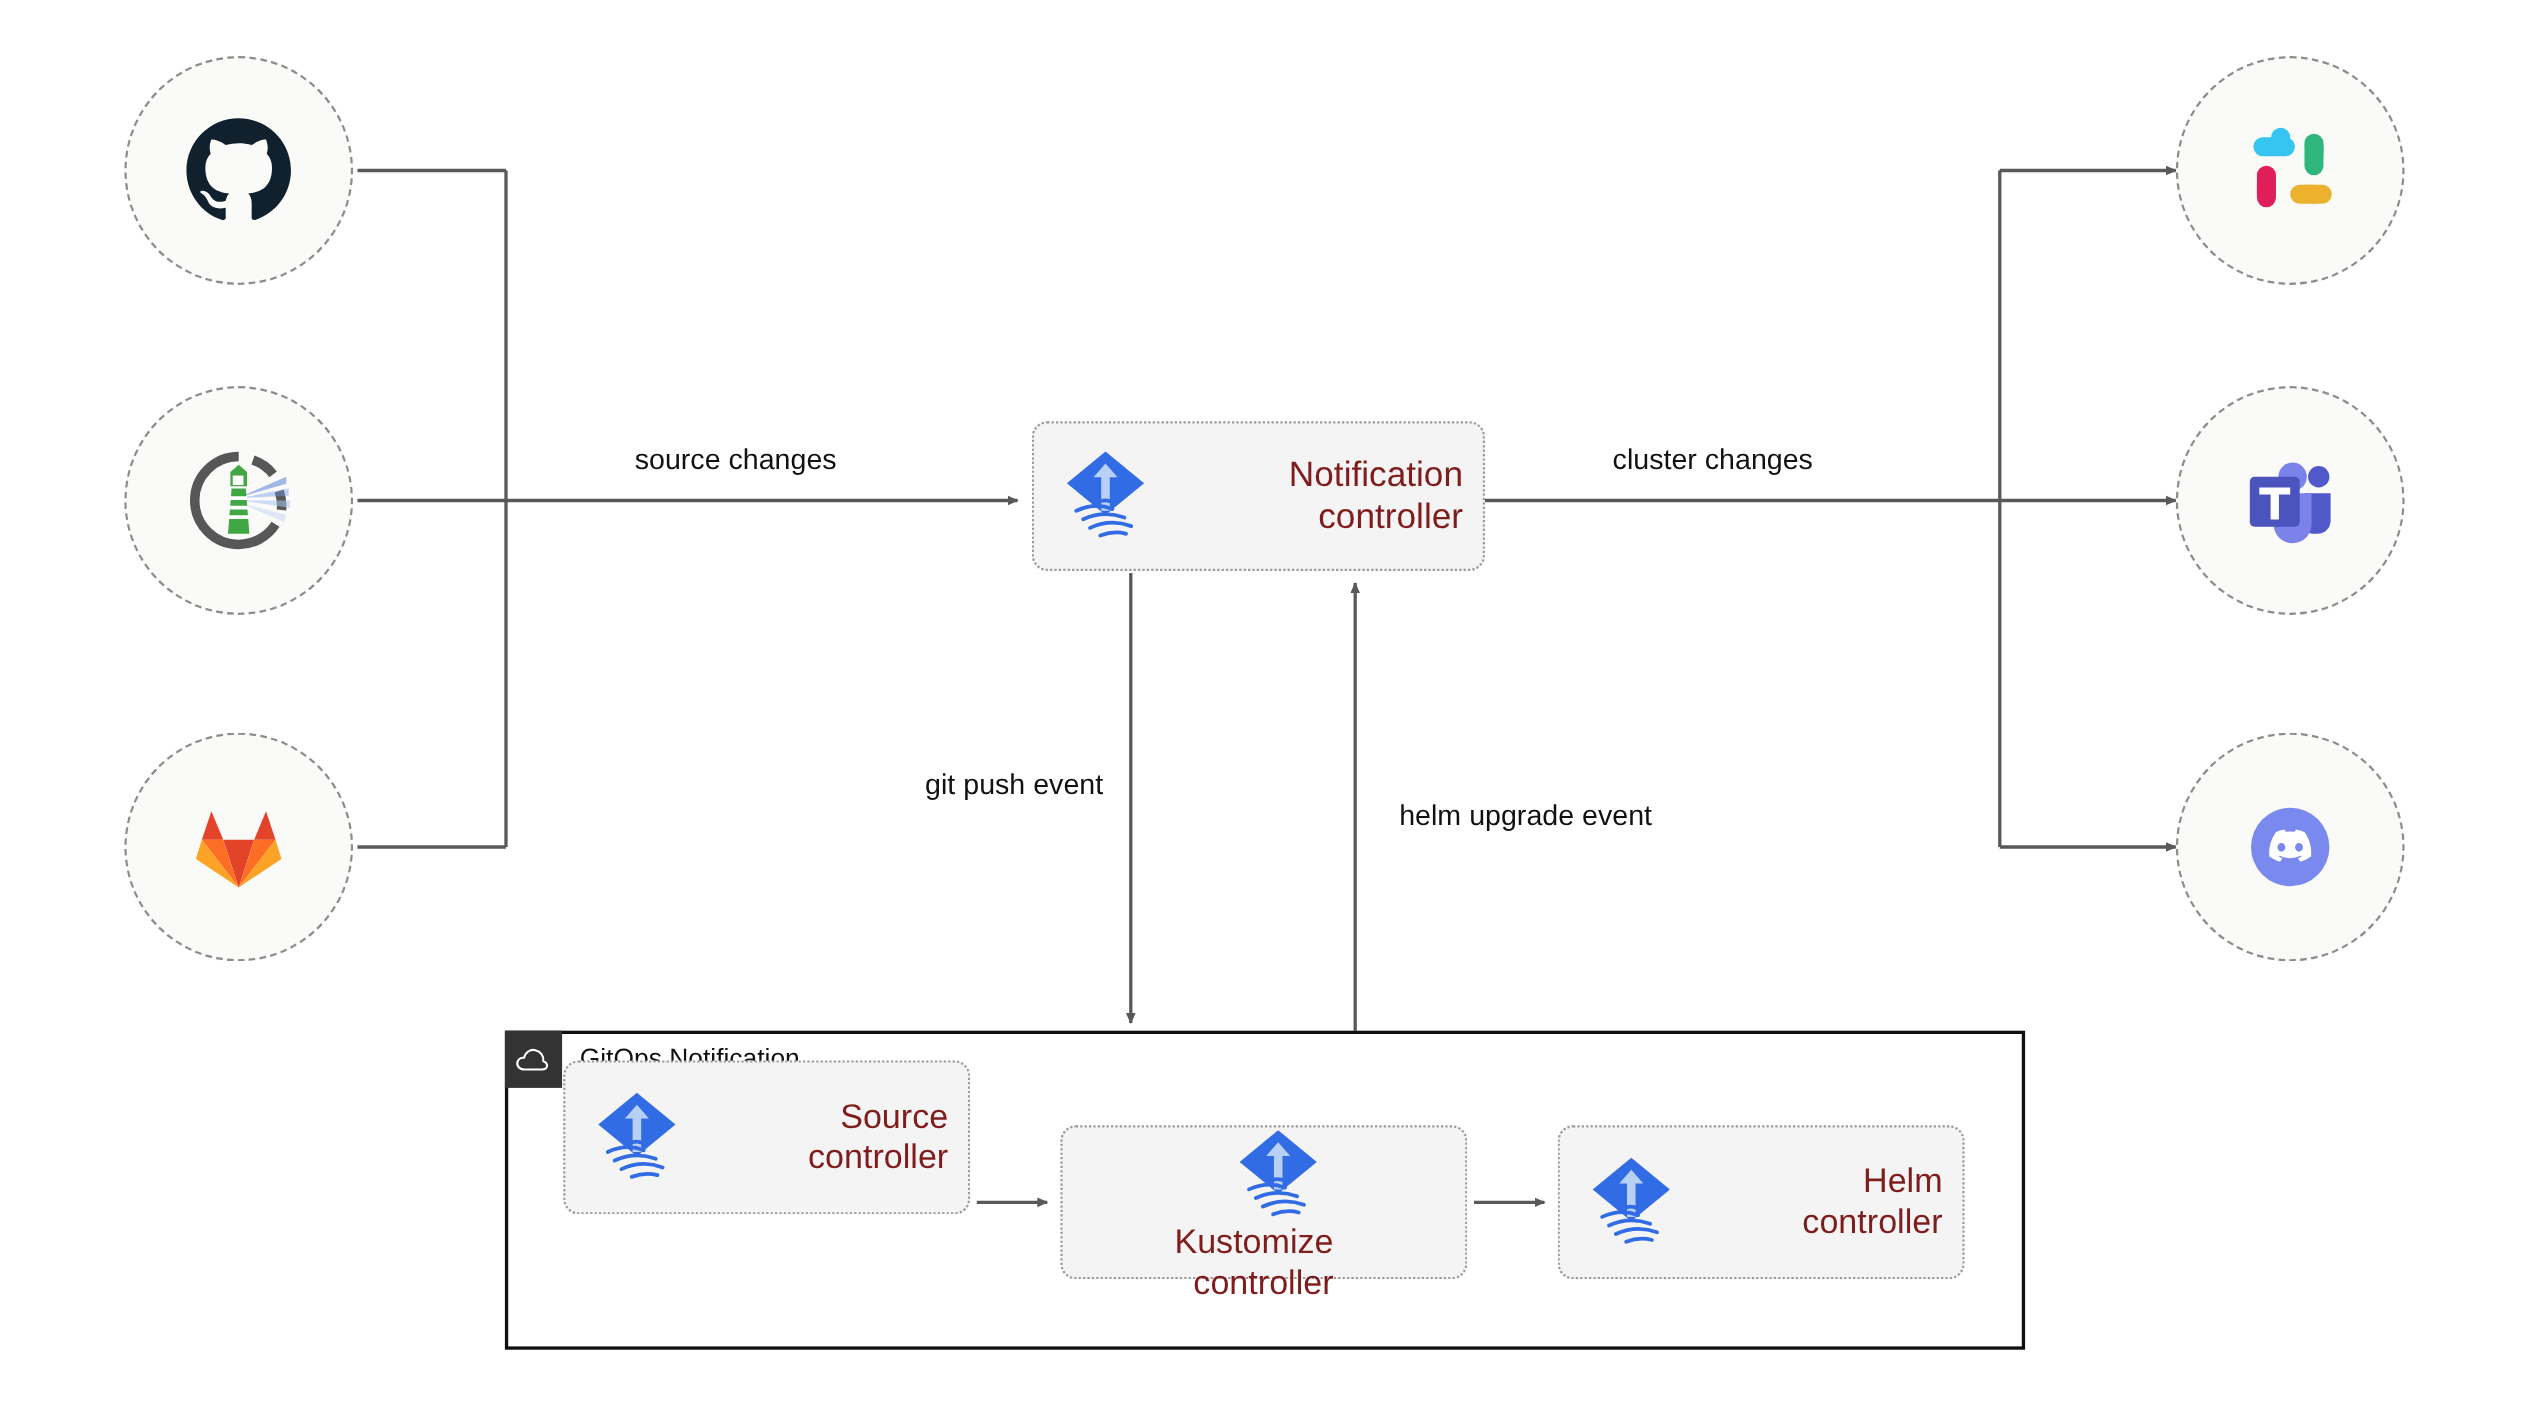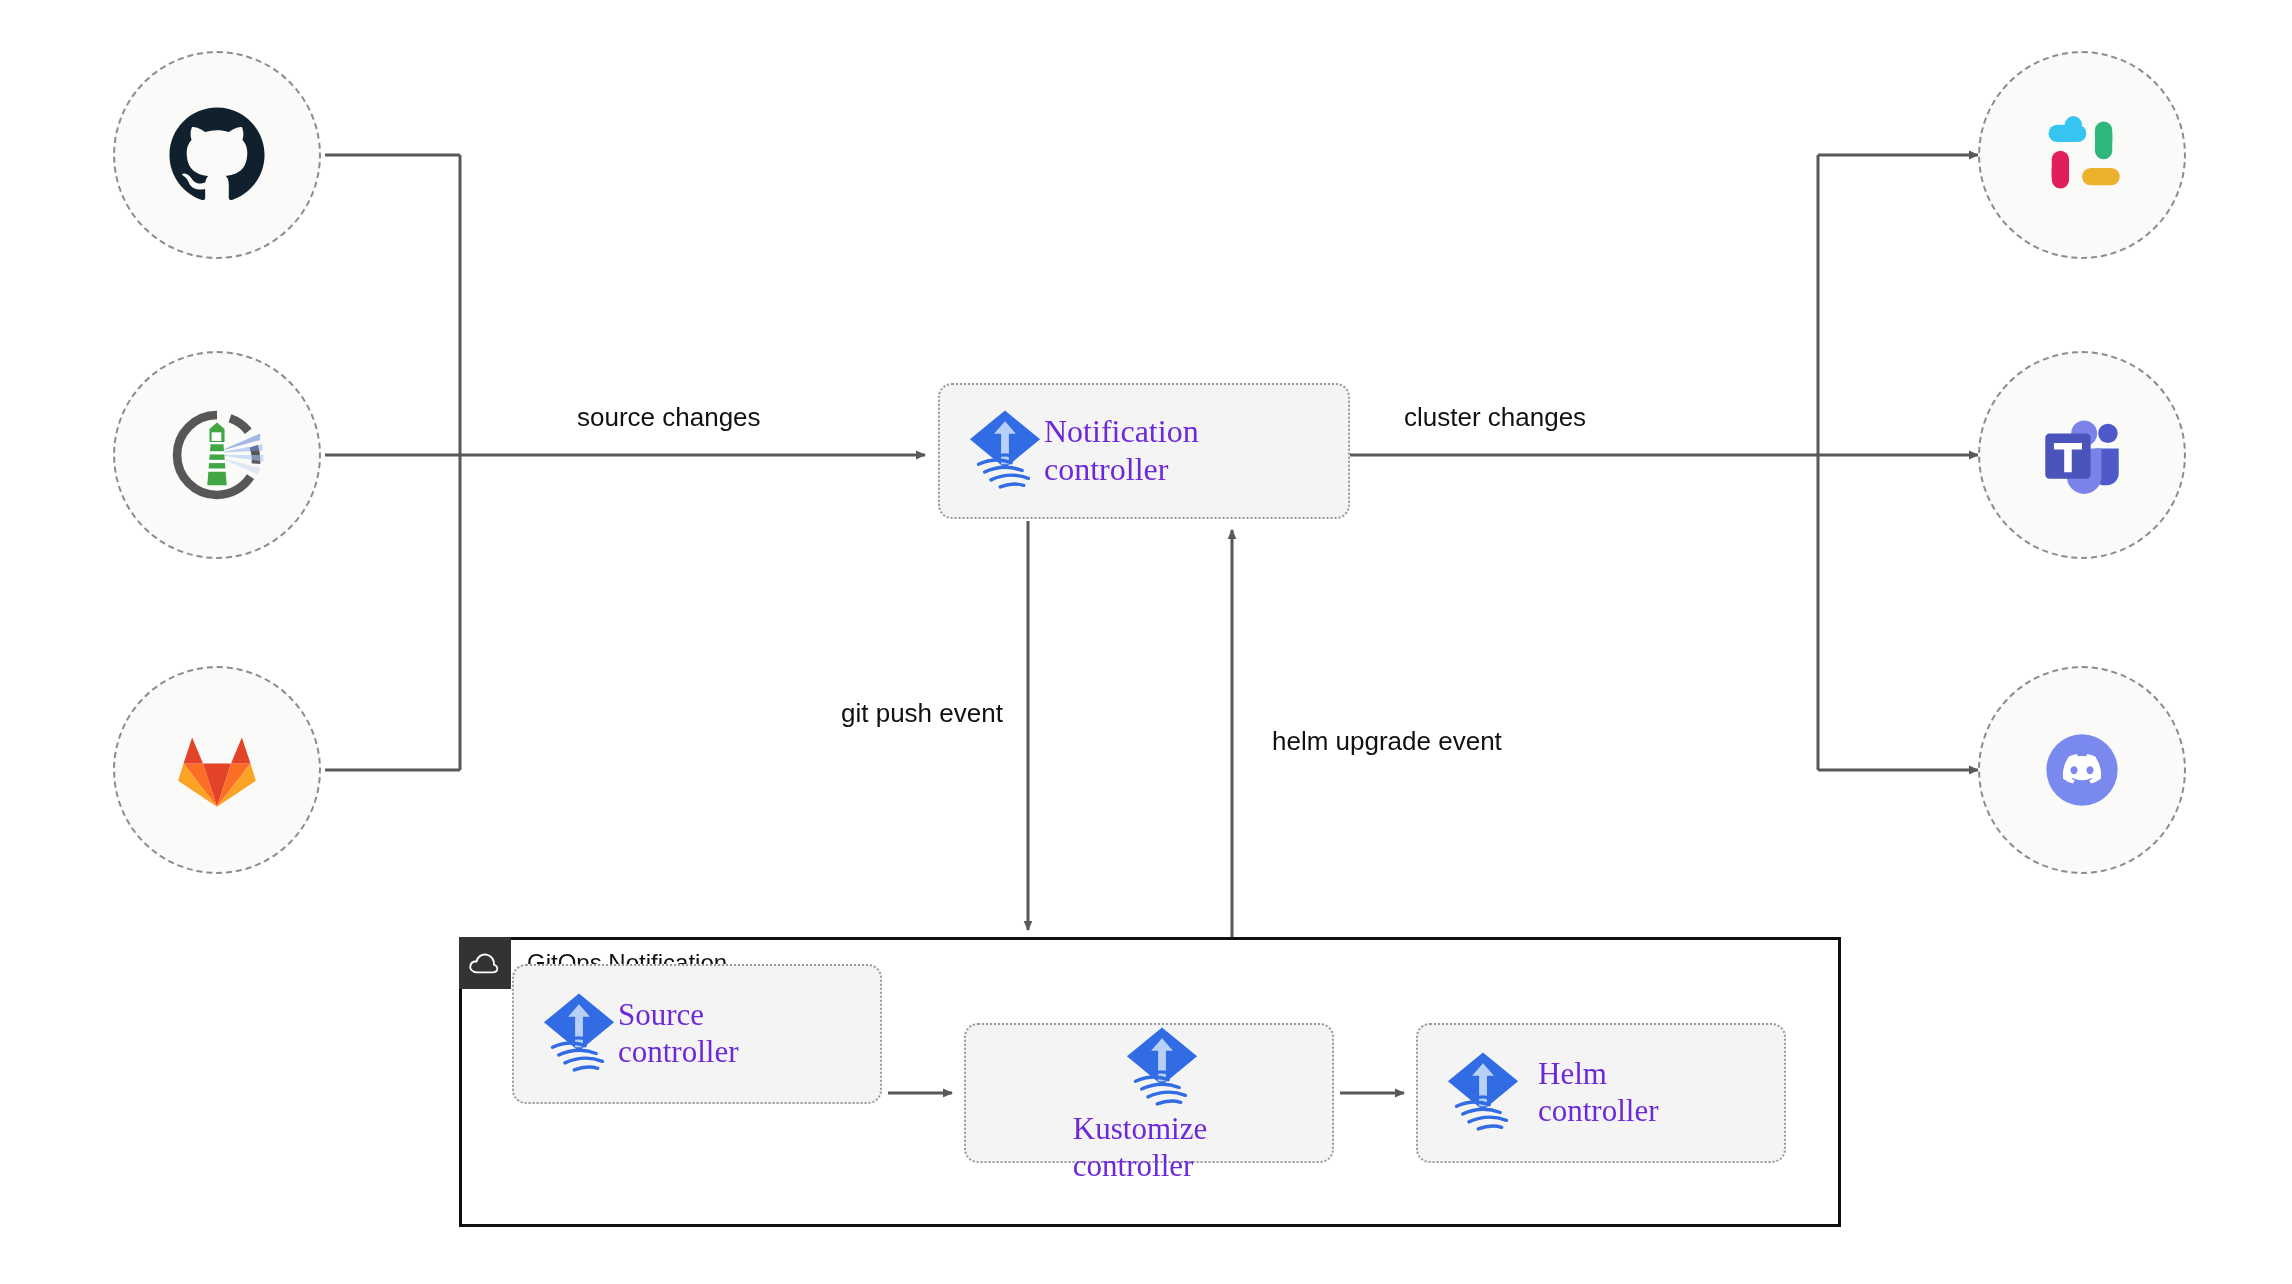--- a/index.html
+++ b/index.html
@@ -62,27 +62,26 @@
     justify-content: flex-start;
   }
   .ctrl-box .flux-logo {
     width: 78px;
     height: 86px;
     flex: 0 0 auto;
     margin-left: 26px;
   }
   .ctrl-box .ctrl-label {
     flex: 1 1 auto;
-    text-align: left;
+    text-align: right;
     font-size: 31px;
     line-height: 1.18;
-    color: #6d28d9;
+    color: #7f1d1d;
     padding-right: 18px;
     white-space: pre-line;
-    font-family: Liberation Serif, serif;
   }
   #node-notification {
     left: 938px;
     top: 383px;
     width: 412px;
     height: 136px;
   }
   #node-notification .ctrl-label { font-size: 32px; }
   #node-source {
     left: 512px;
@@ -141,21 +140,21 @@
   }
 
   
   .edge-label {
     position: absolute;
     font-size: 26px;
     color: #111111;
     white-space: nowrap;
   }
   #label-source-changes { left: 577px;  top: 402px; }
-  #label-cluster-changes { left: 1404px; top: 402px; text-align: center; }
+  #label-cluster-changes { left: 1466px; top: 402px; text-align: center; }
   #label-git-push { left: 799px;  top: 698px; margin-left: 42px; }
   #label-helm-upgrade { left: 1272px; top: 698px; margin-top: 28px; }
 </style>
 </head>
 <body>
 
 <div id="canvas">
 
   <svg id="edge-layer" viewBox="0 0 2292 1284" width="2292" height="1284">
     <defs>

